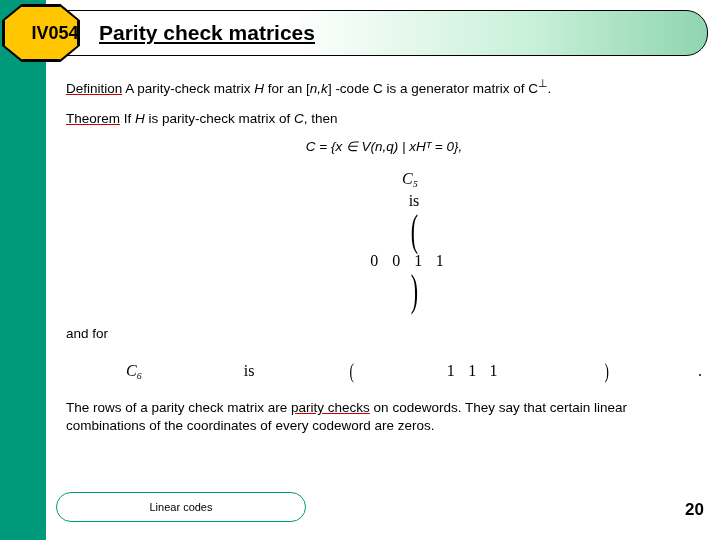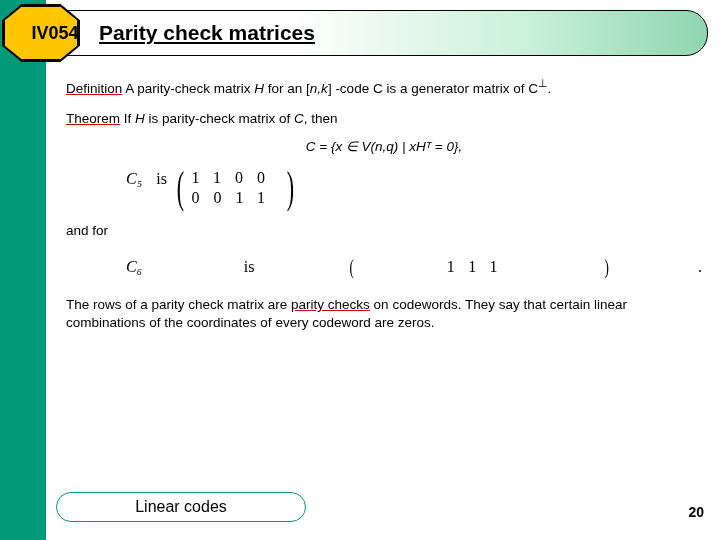--- a/index.html
+++ b/index.html
@@ -70,24 +70,26 @@
     line-height: 1.35;
   }
   .content p { margin-bottom: 12px; }
   .underline-red { text-decoration: underline; text-decoration-color: #c00; text-align: center; }
   .italic { font-style: italic; }
   .bold { font-weight: bold; }
   .perp { vertical-align: super; font-size: 11px; }
   .center-eq { text-align: center; display: block; margin-top: 10px; }
   .matrix-area {
     display: flex;
+    align-items: center;
     justify-content: flex-start;
     margin: 6px 0 14px 60px;
     font-family: 'Times New Roman', serif;
     font-size: 16px;
+    flex-direction: column;
   }
   .mname { font-style: italic; margin-right: 8px; }
   .is-word { margin: 0 6px; }
   .paren {
     font-size: 44px;
     line-height: 40px;
     font-family: 'Times New Roman', serif;
     font-weight: 100;
     display: inline-block;
     transform: scaleX(0.5);
@@ -107,26 +109,26 @@
   .footer-pill {
     position: absolute;
     left: 56px; bottom: 18px;
     width: 250px; height: 30px;
     border: 1.5px solid #009a7a;
     border-radius: 16px;
     background: #fff;
     display: flex;
     align-items: center;
     justify-content: center;
-    font-size: 16px;
+    font-size: 11px;
   }
   .page-num {
     position: absolute;
     right: 16px; bottom: 20px;
-    font-size: 14px;
+    font-size: 17px;
     font-weight: bold;
   }
 </style>
 </head>
 <body>
 
 <div class="left-stripe"></div>
 
 <div class="octagon-border"></div>
 <div class="octagon">
@@ -148,21 +150,20 @@
     <span class="center-eq italic">C = {x ∈ V(n,q) | xHᵀ = 0},</span>
   </p>
 
 
 
   <div class="matrix-area">
     <span class="mname">C₅</span>
     <span class="is-word">is</span>
     <span class="paren">(</span>
     <span class="mat-rows">
-      <div class="r">1100</div>
       <div class="r">0011</div>
     </span>
     <span class="paren">)</span>
   </div>
 
   <p>and for</p>
 
   <div class="row-area">
     <span class="mname">C₆</span>
     <span class="is-word">is</span>

